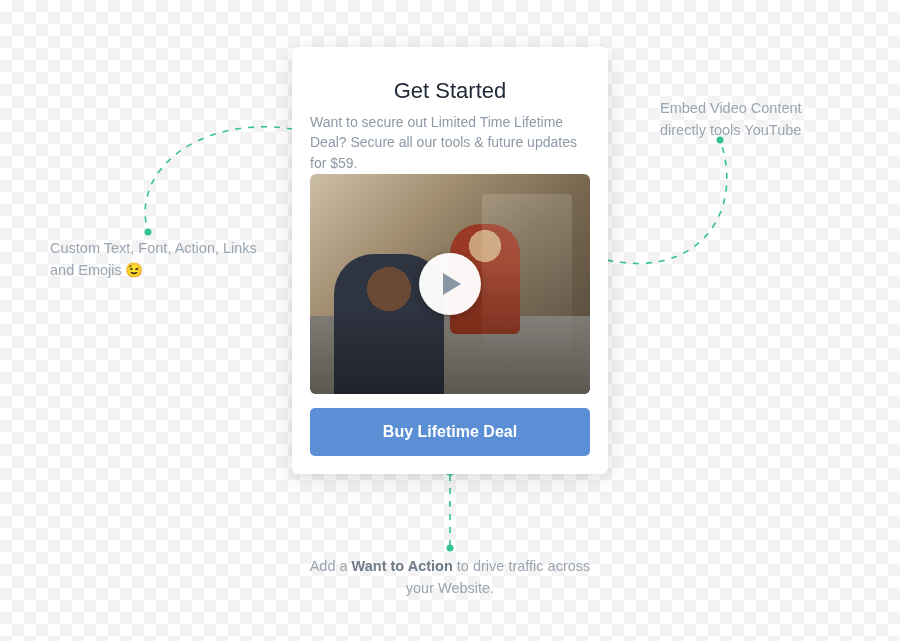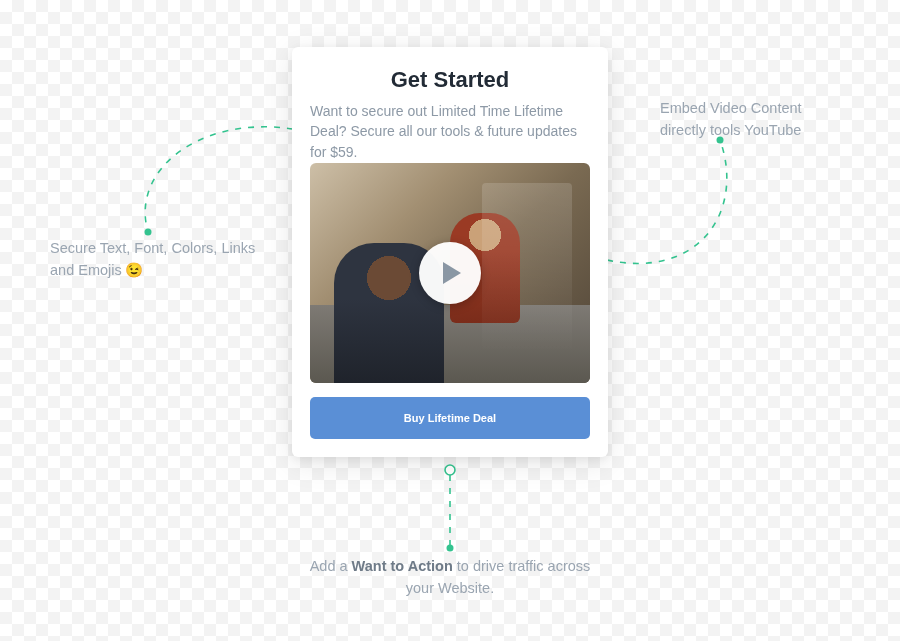--- a/index.html
+++ b/index.html
@@ -25,23 +25,24 @@
     width: 316px;
     background: #ffffff;
     border-radius: 6px;
     box-shadow: 0 6px 30px rgba(0,0,0,0.10), 0 2px 8px rgba(0,0,0,0.06);
     padding: 20px 18px 18px 18px;
   }
 
   .card-title {
     text-align: center;
     font-size: 22px;
-    font-weight: 700;
+    font-weight: 400;
     color: #222b36;
     margin-bottom: 8px;
+    margin-top: 11px;
   }
 
   .card-desc {
     font-size: 14px;
     line-height: 1.45;
     color: #8d99a6;
     margin-bottom: 1px;
   }
 
   .video-frame {
@@ -100,21 +101,21 @@
   }
   .play-button svg { margin-left: 4px; }
 
   .cta-button {
     width: 100%;
     background: #5a8fd6;
     color: #ffffff;
     border: none;
     border-radius: 5px;
     padding: 15px 10px;
-    font-size: 11px;
+    font-size: 16px;
     font-weight: 700;
     cursor: pointer;
   }
 
   .annotation {
     position: absolute;
     font-size: 14.5px;
     line-height: 1.5;
     color: #9aa5b1;
   }
@@ -186,17 +187,17 @@
     <div class="play-button">
       <svg width="22" height="24" viewBox="0 0 22 24">
         <path d="M 2 1 L 20 12 L 2 23 Z" fill="#8a97a4"></path>
       </svg>
     </div>
   </div>
 
   <button class="cta-button">Buy Lifetime Deal</button>
 </div>
 
-<div class="annotation ann-left">Secure Text, Font, Colors, Links and Emojis 😉</div>
+<div class="annotation ann-left">Custom Text, Font, Action, Links and Emojis 😉</div>
 <div class="annotation ann-right">Embed Video Content directly tools YouTube</div>
 <div class="annotation ann-bottom">
   <span>Add a </span><b>Want to Action</b><span> to drive traffic across your Website.</span>
 </div>
 
 </body></html>

